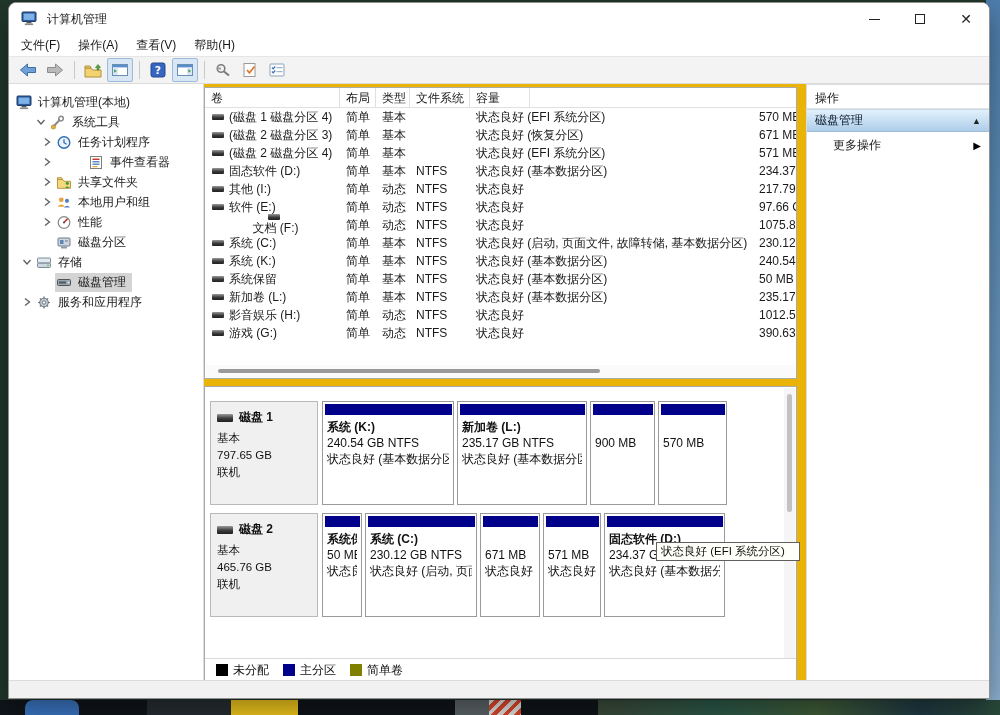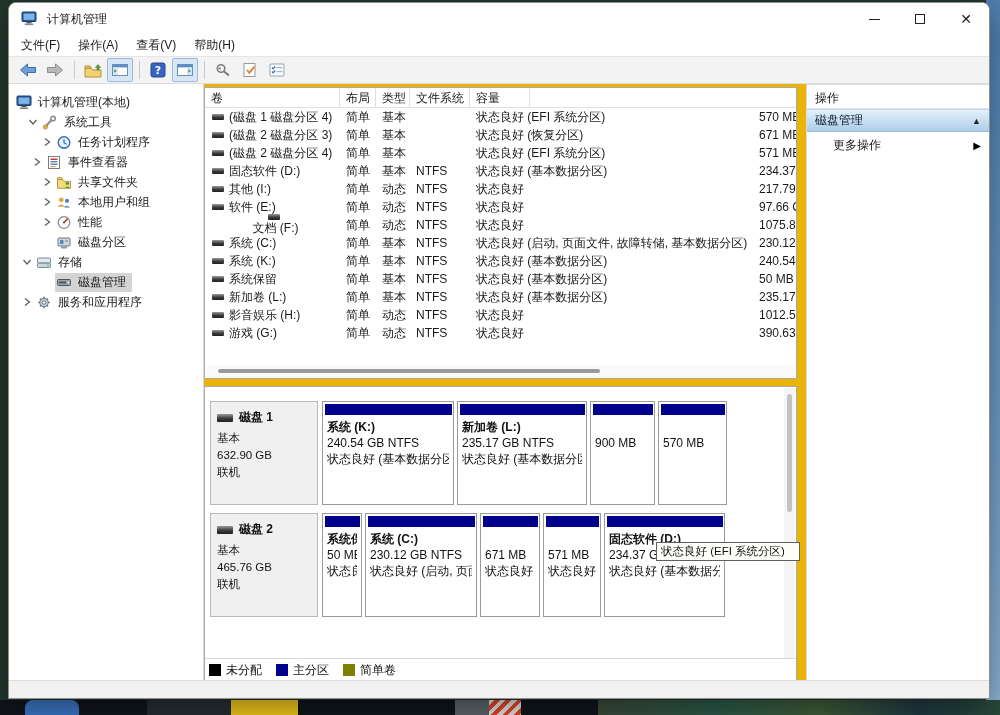--- a/index.html
+++ b/index.html
@@ -73,21 +73,21 @@
   .disk-info .d-line { line-height:17px; }
   .parts { display:flex; }
   .part { border:1px solid #9a9a9a; background:#fff; margin-right:3px; height:104px; overflow:hidden; flex:none; }
   .part-bar { height:11px; margin:1.5px; background:#00008b; }
   .p-body { padding:3px 4px 0 4px; }
   .p-line { font-size:12px; line-height:16px; white-space:nowrap; overflow:hidden; color:#111; }
   .p-title { font-weight:bold; font-size:12px; }
   .vscroll { position:absolute; right:1px; top:1px; bottom:23px; width:11px; background:#f5f5f5; }
   .vthumb { position:absolute; left:3px; top:6px; width:5px; height:118px; border-radius:3px; background:#c2c2c2; }
   .legend { position:absolute; left:0; right:0; bottom:0; height:23px; border-top:1px solid #d9d9d9;
-    background:#fff; display:flex; align-items:center; padding-left:4px; }
+    background:#fff; display:flex; align-items:center; padding-left:11px; }
   .leg-item { display:flex; align-items:center; margin-right:14px; font-size:12px; color:#111; }
   .leg-swatch { width:12px; height:12px; margin-right:5px; }
 
   .actions-pane { position:absolute; left:797px; top:0px; width:184px; height:598px; background:#fff;
     border:1px solid #dcdcdc; }
   .actions-title { height:24px; font-size:12px; color:#1a1a1a; padding:5px 0 0 8px;
     border-bottom:1px solid #e3e3e3; }
   .actions-group { height:23px; display:flex; align-items:center; padding:0 8px;
     background:linear-gradient(180deg,#e2f1fc,#aecde9); border-top:1px solid #c3d9ec; border-bottom:1px solid #9ebcda;
     font-size:12px; color:#0c1c2c; }
@@ -223,21 +223,21 @@
               <svg width="17" height="15" viewBox="0 0 17 15">
                 <rect x="1" y="1" width="14" height="9.5" rx="1" fill="#2b5fa3" stroke="#1c3a63"></rect>
                 <rect x="2.6" y="2.6" width="10.8" height="6.3" fill="#7fb2e8"></rect>
                 <rect x="5.5" y="10.8" width="5" height="1.6" fill="#5a5a5a"></rect>
                 <rect x="3.8" y="12.5" width="8.4" height="1.6" fill="#8a8a8a"></rect>
               </svg>
             </span>
             <span class="tlabel">计算机管理(本地)</span>
           </span>
         </div>
-        <div class="tree-item" style="padding-left: 16px;">
+        <div class="tree-item" style="padding-left: 24px;">
           <span class="chev">
             <svg width="14" height="14">
               <path d="M3.5 5 L7 9 L10.5 5" fill="none" stroke="#5f5f5f" stroke-width="1.3"></path>
             </svg>
           </span>
           <span class="tsel">
             <span class="ticon">
               <svg width="16" height="15">
                 <path d="M3.5 11.5 L10 4.5" stroke="#8a8a8a" stroke-width="2"></path>
                 <circle cx="11" cy="3.6" r="2.3" fill="none" stroke="#8a8a8a" stroke-width="1.5"></circle>
@@ -256,21 +256,21 @@
           <span class="tsel">
             <span class="ticon">
               <svg width="16" height="15">
                 <circle cx="8" cy="7.5" r="5.8" fill="#eaf3fc" stroke="#2e6db4" stroke-width="1.4"></circle>
                 <path d="M8 4.3 V7.7 L10.6 9.2" stroke="#2e6db4" stroke-width="1.3" fill="none"></path>
               </svg>
             </span>
             <span class="tlabel">任务计划程序</span>
           </span>
         </div>
-        <div class="tree-item" style="padding-left: 20px;">
+        <div class="tree-item" style="padding-left: 30px; gap: 32px;">
           <span class="chev">
             <svg width="14" height="14">
               <path d="M5 3.5 L9.5 7 L5 10.5" fill="none" stroke="#5f5f5f" stroke-width="1.3"></path>
             </svg>
           </span>
           <span class="tsel">
             <span class="ticon">
               <svg width="16" height="15">
                 <rect x="2.5" y="1.5" width="11" height="12" fill="#fff" stroke="#7d7d7d"></rect>
                 <rect x="4.5" y="3.5" width="7" height="1.5" fill="#c43c2e"></rect>
@@ -558,21 +558,21 @@
 
     <div class="graph-pane">
       <div class="disk-area" id="diskArea">
           <div class="disk-row">
             <div class="disk-info">
               <div class="d-name">
                 <span class="disk-ico"></span>
                 <span>磁盘 1</span>
               </div>
               <div class="d-line">基本</div>
-              <div class="d-line">632.90 GB</div>
+              <div class="d-line">797.65 GB</div>
               <div class="d-line">联机</div>
             </div>
             <div class="parts">
               <div class="part" style="width: 132px;">
                 <div class="part-bar" style="background: rgb(0, 0, 139);"></div>
                 <div class="p-body">
                   <div class="p-line p-title">系统  (K:)</div>
                   <div class="p-line">240.54 GB NTFS</div>
                   <div class="p-line">状态良好 (基本数据分区)</div>
                 </div>

